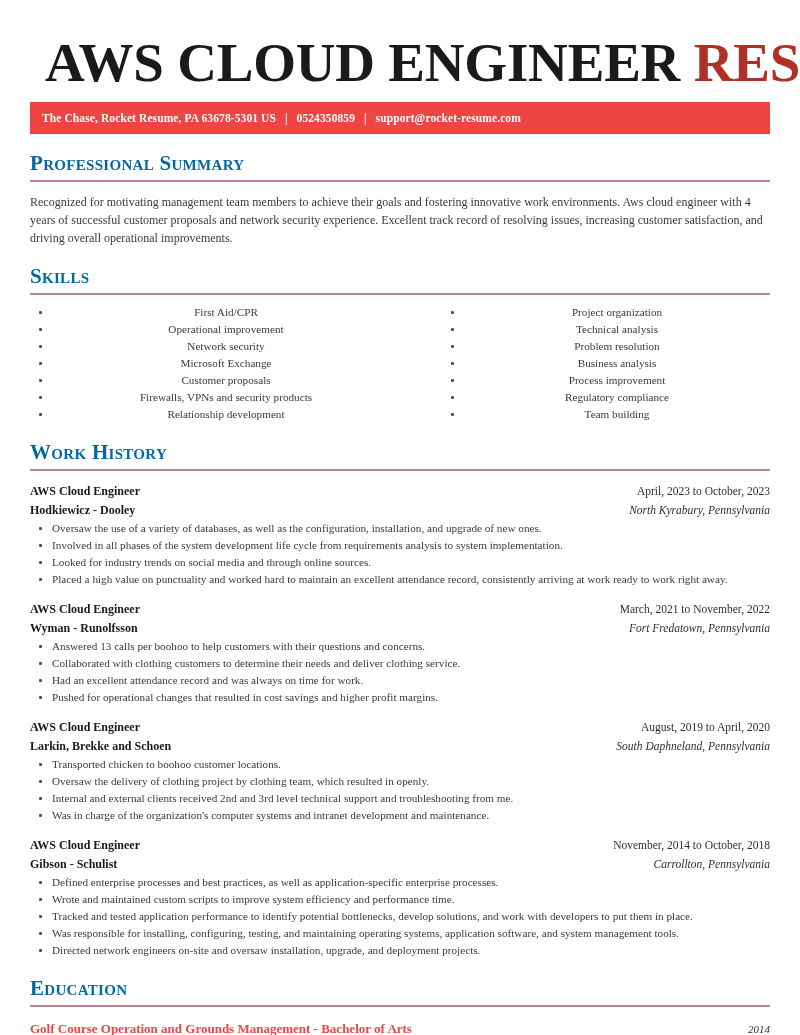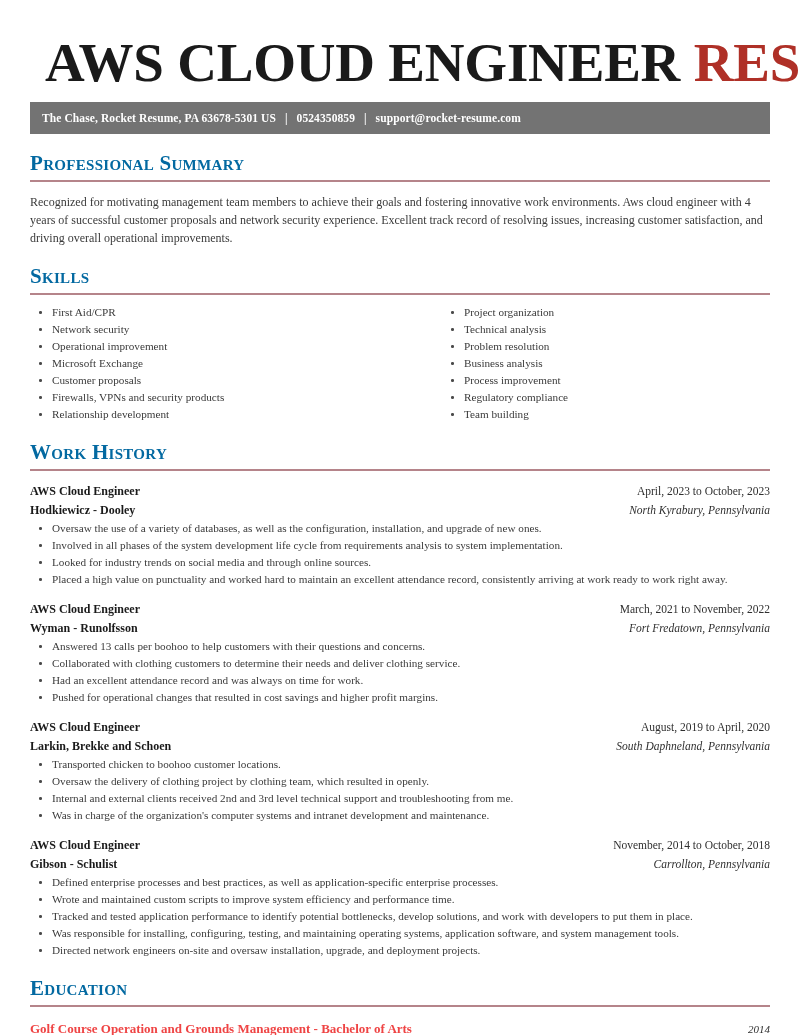--- a/index.html
+++ b/index.html
@@ -36,21 +36,21 @@
     letter-spacing: -0.2px;
     color: #1a1a1a;
     white-space: nowrap;
   }
   .doc-title .accent {
     color: #AF3027;
   }
 
   .contact-bar {
     margin-top: 13px;
-    background: #737373;
+    background: #ef4444;
     height: 32px;
     display: flex;
     align-items: center;
     padding: 0 12px;
     box-sizing: border-box;
     text-align: right;
   }
   .contact-bar .contact-text {
     color: #ffffff;
     font-size: 11.5px;
@@ -94,20 +94,21 @@
     font-size: 12px;
     line-height: 18px;
     color: #3a3a3a;
     text-align: left;
   }
 
   
   .skills-wrap {
     display: flex;
     padding-top: 9px;
+    text-align: center;
   }
   .skills-col {
     width: 50%;
     box-sizing: border-box;
   }
   .skills-col.right { padding-left: 42px; }
   ul.bullets {
     list-style: none;
     margin: 0;
     padding: 0;
@@ -233,22 +234,22 @@
     <p class="summary-text">Recognized for motivating management team members to achieve their goals and fostering innovative work environments. Aws cloud engineer with 4 years of successful customer proposals and network security experience. Excellent track record of resolving issues, increasing customer satisfaction, and driving overall operational improvements.</p>
   </div>
 
   <div class="section">
     <h2 class="section-heading">Skills</h2>
     <div class="section-rule"></div>
     <div class="skills-wrap">
       <div class="skills-col left">
         <ul class="bullets" id="skills-left">
             <li>First Aid/CPR</li>
+            <li>Operational improvement</li>
             <li>Network security</li>
-            <li>Operational improvement</li>
             <li>Microsoft Exchange</li>
             <li>Customer proposals</li>
             <li>Firewalls, VPNs and security products</li>
             <li>Relationship development</li>
           </ul>
       </div>
       <div class="skills-col right">
         <ul class="bullets" id="skills-right">
             <li>Project organization</li>
             <li>Technical analysis</li>

